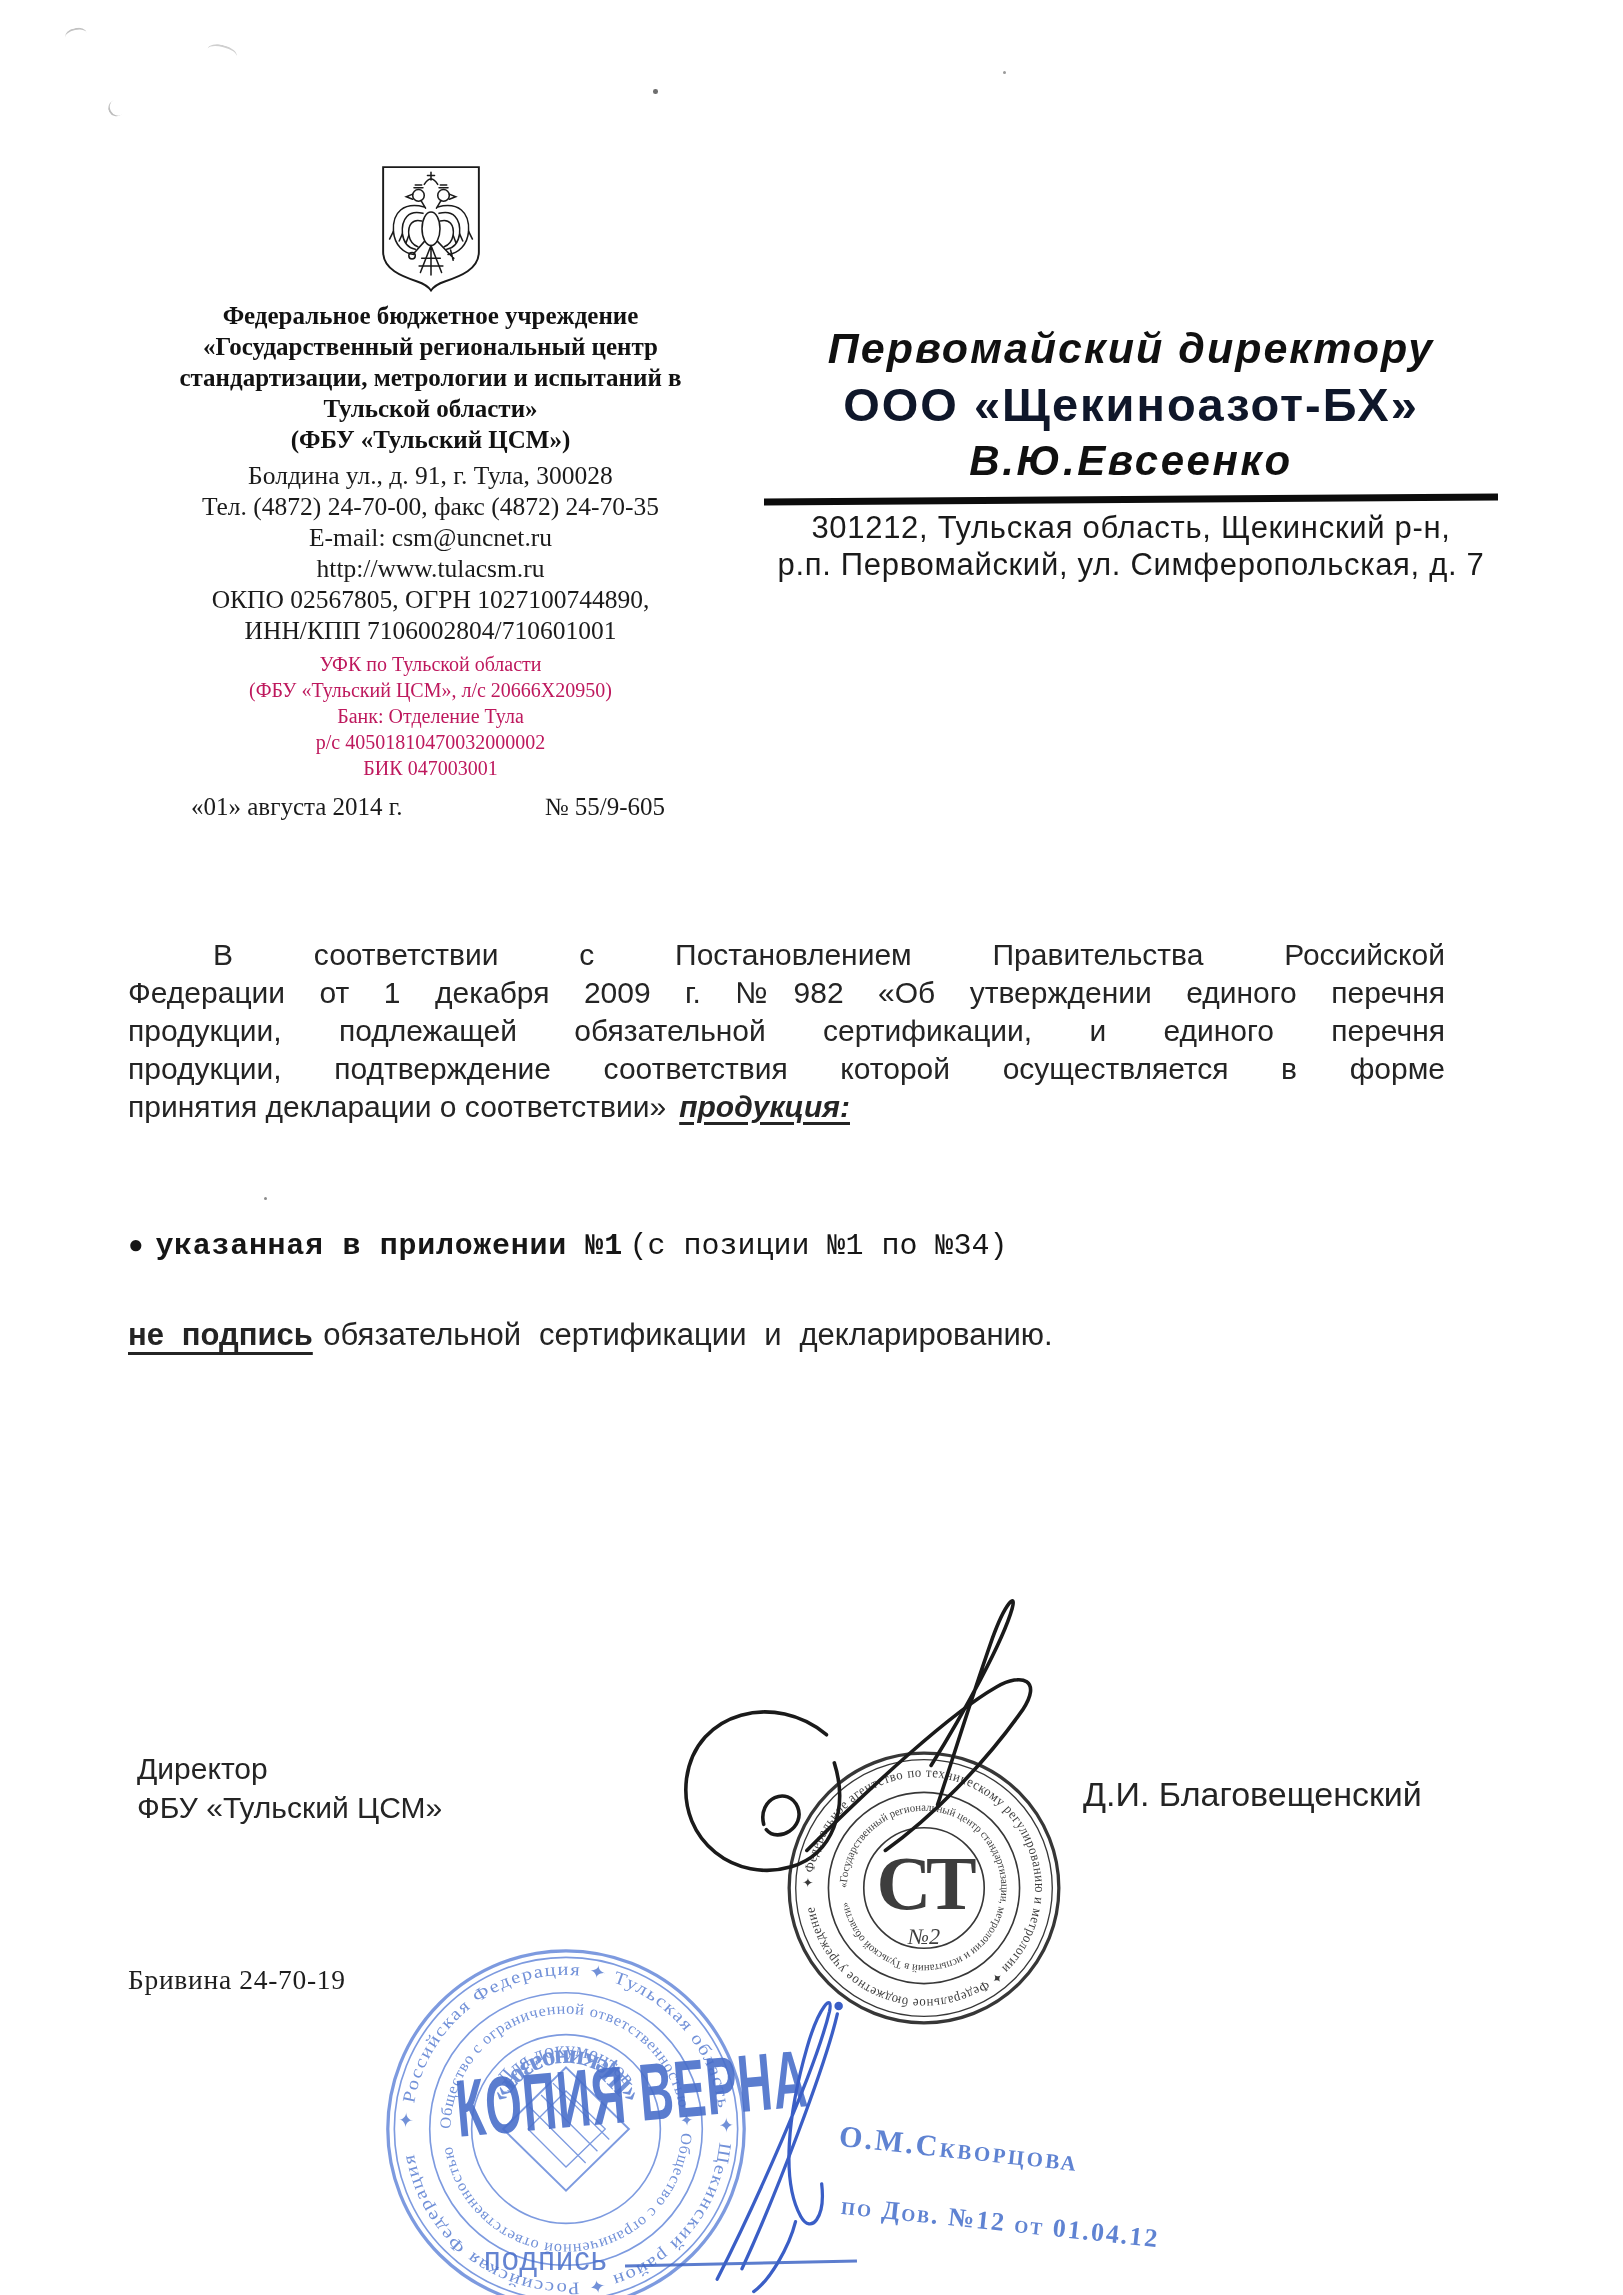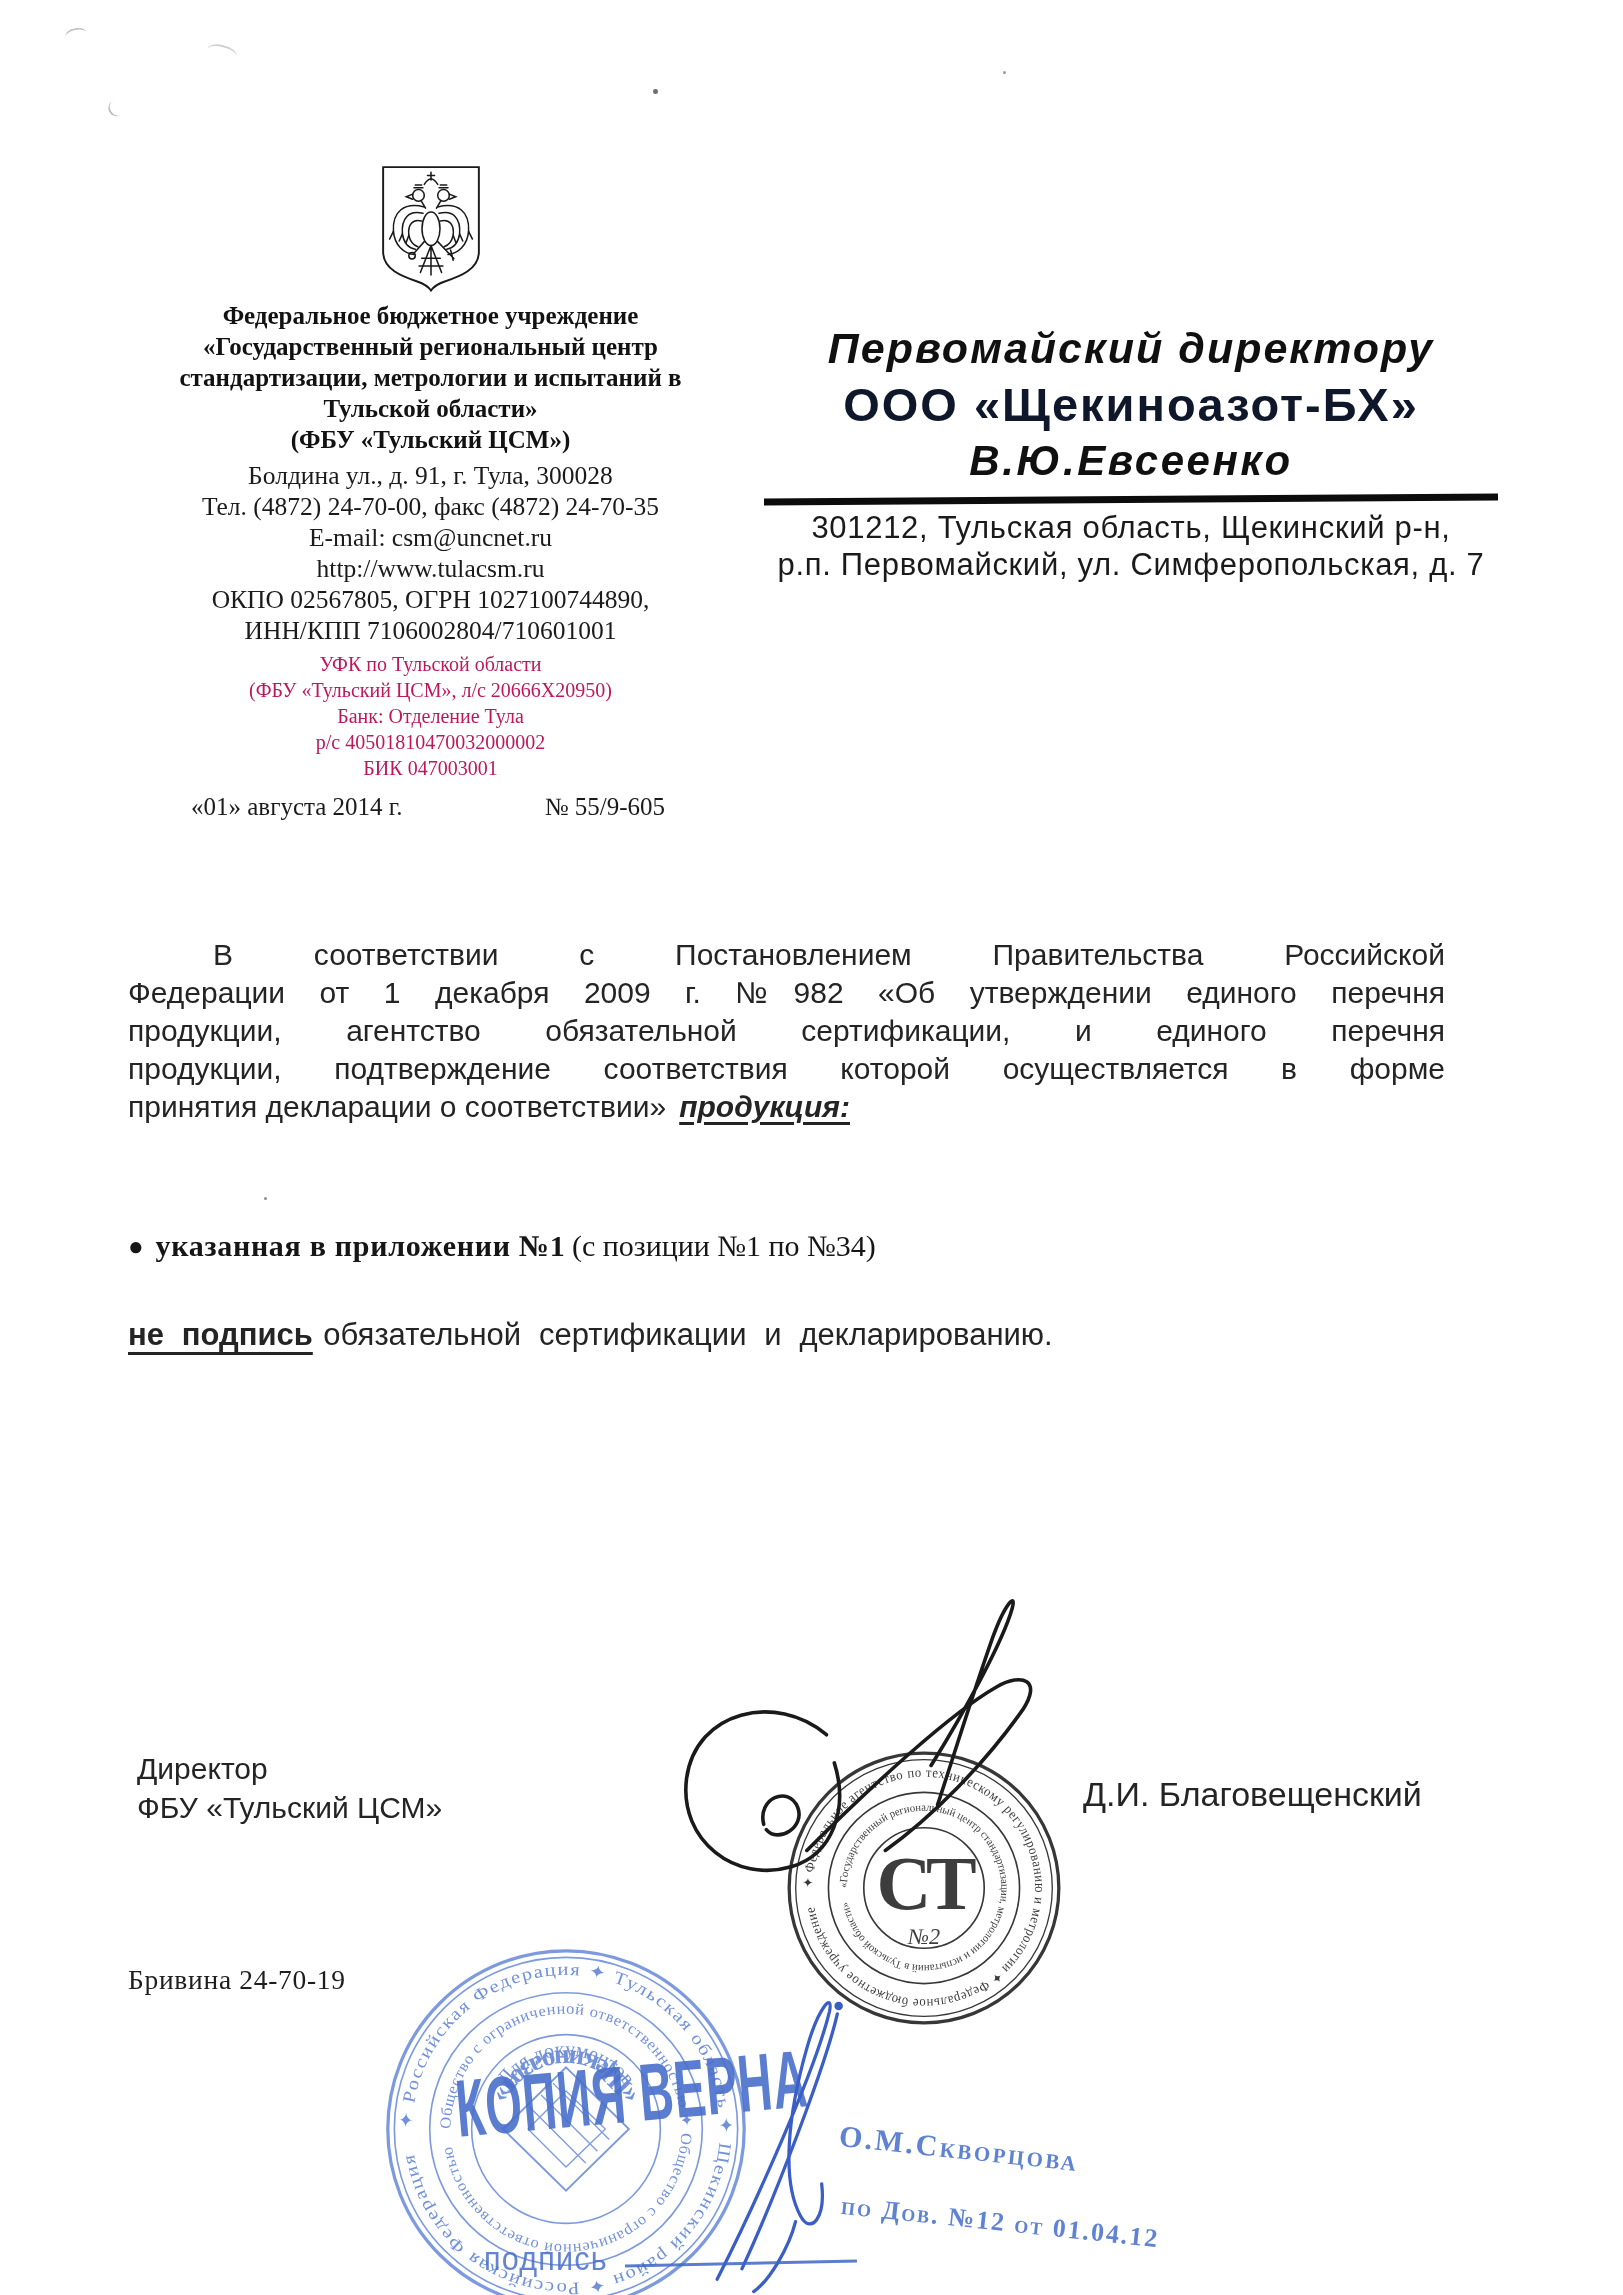--- a/index.html
+++ b/index.html
@@ -27,21 +27,21 @@
   .addr-address{margin-top:6.5px;font-size:31px;line-height:37px;letter-spacing:0.7px;color:#1a1a1a;}
 
   
   .body-text{left:128px;top:936px;width:1317px;font-family:"Liberation Sans",sans-serif;
              font-size:30px;line-height:38px;color:#242424;}
   .jline{text-align:justify;text-align-last:justify;}
   .jline.first{padding-left:85px;}
   .lastline{text-align:left;}
   .emph{font-weight:bold;font-style:italic;text-decoration:underline;text-decoration-thickness:2.6px;text-underline-offset:5.2px;margin-left:13px;}
 
-  .bullet-line{left:128px;top:1229px;width:1309px;font-family:Liberation Serif, serif;font-size:30px;color:#161616;}
+  .bullet-line{left:128px;top:1229px;width:1309px;font-family:Liberation Mono, monospace;font-size:30px;color:#161616;}
   .bullet-dot{font-size:26px;margin-right:11.8px;vertical-align:1.3px;}
   .bullet-bold{font-weight:bold;letter-spacing:0.7px;}
   .bullet-tail{margin-left:6.5px;}
 
   .conclusion{left:128px;top:1317px;width:1375px;font-family:"Liberation Sans",sans-serif;
               font-size:31px;word-spacing:9.2px;color:#242424;}
   .concl-bold{font-weight:bold;text-decoration:underline;text-decoration-thickness:3.3px;text-underline-offset:6.5px;}
   .concl-tail{margin-left:10.5px;}
 
   
@@ -146,21 +146,21 @@
     <div class="addr-rule"></div>
     <div class="addr-address">
       <div>301212, Тульская область, Щекинский р-н,</div>
       <div>р.п. Первомайский, ул. Симферопольская, д. 7</div>
     </div>
   </section>
 
   <section class="abs body-text">
     <div class="jline first">В соответствии  с Постановлением Правительства Российской</div>
     <div class="jline">Федерации от 1 декабря 2009 г. №982 «Об утверждении единого перечня</div>
-    <div class="jline">продукции, агентство обязательной сертификации, и единого перечня</div>
+    <div class="jline">продукции, подлежащей обязательной сертификации, и единого перечня</div>
     <div class="jline">продукции, подтверждение соответствия которой осуществляется в форме</div>
     <div class="lastline">
       <span>принятия  декларации  о соответствии»</span><span class="emph">продукция:</span>
     </div>
   </section>
 
   <div class="abs bullet-line">
     <span class="bullet-dot">●</span><span class="bullet-bold">указанная в приложении №1</span><span class="bullet-tail">(с позиции №1 по №34)</span>
   </div>
 

